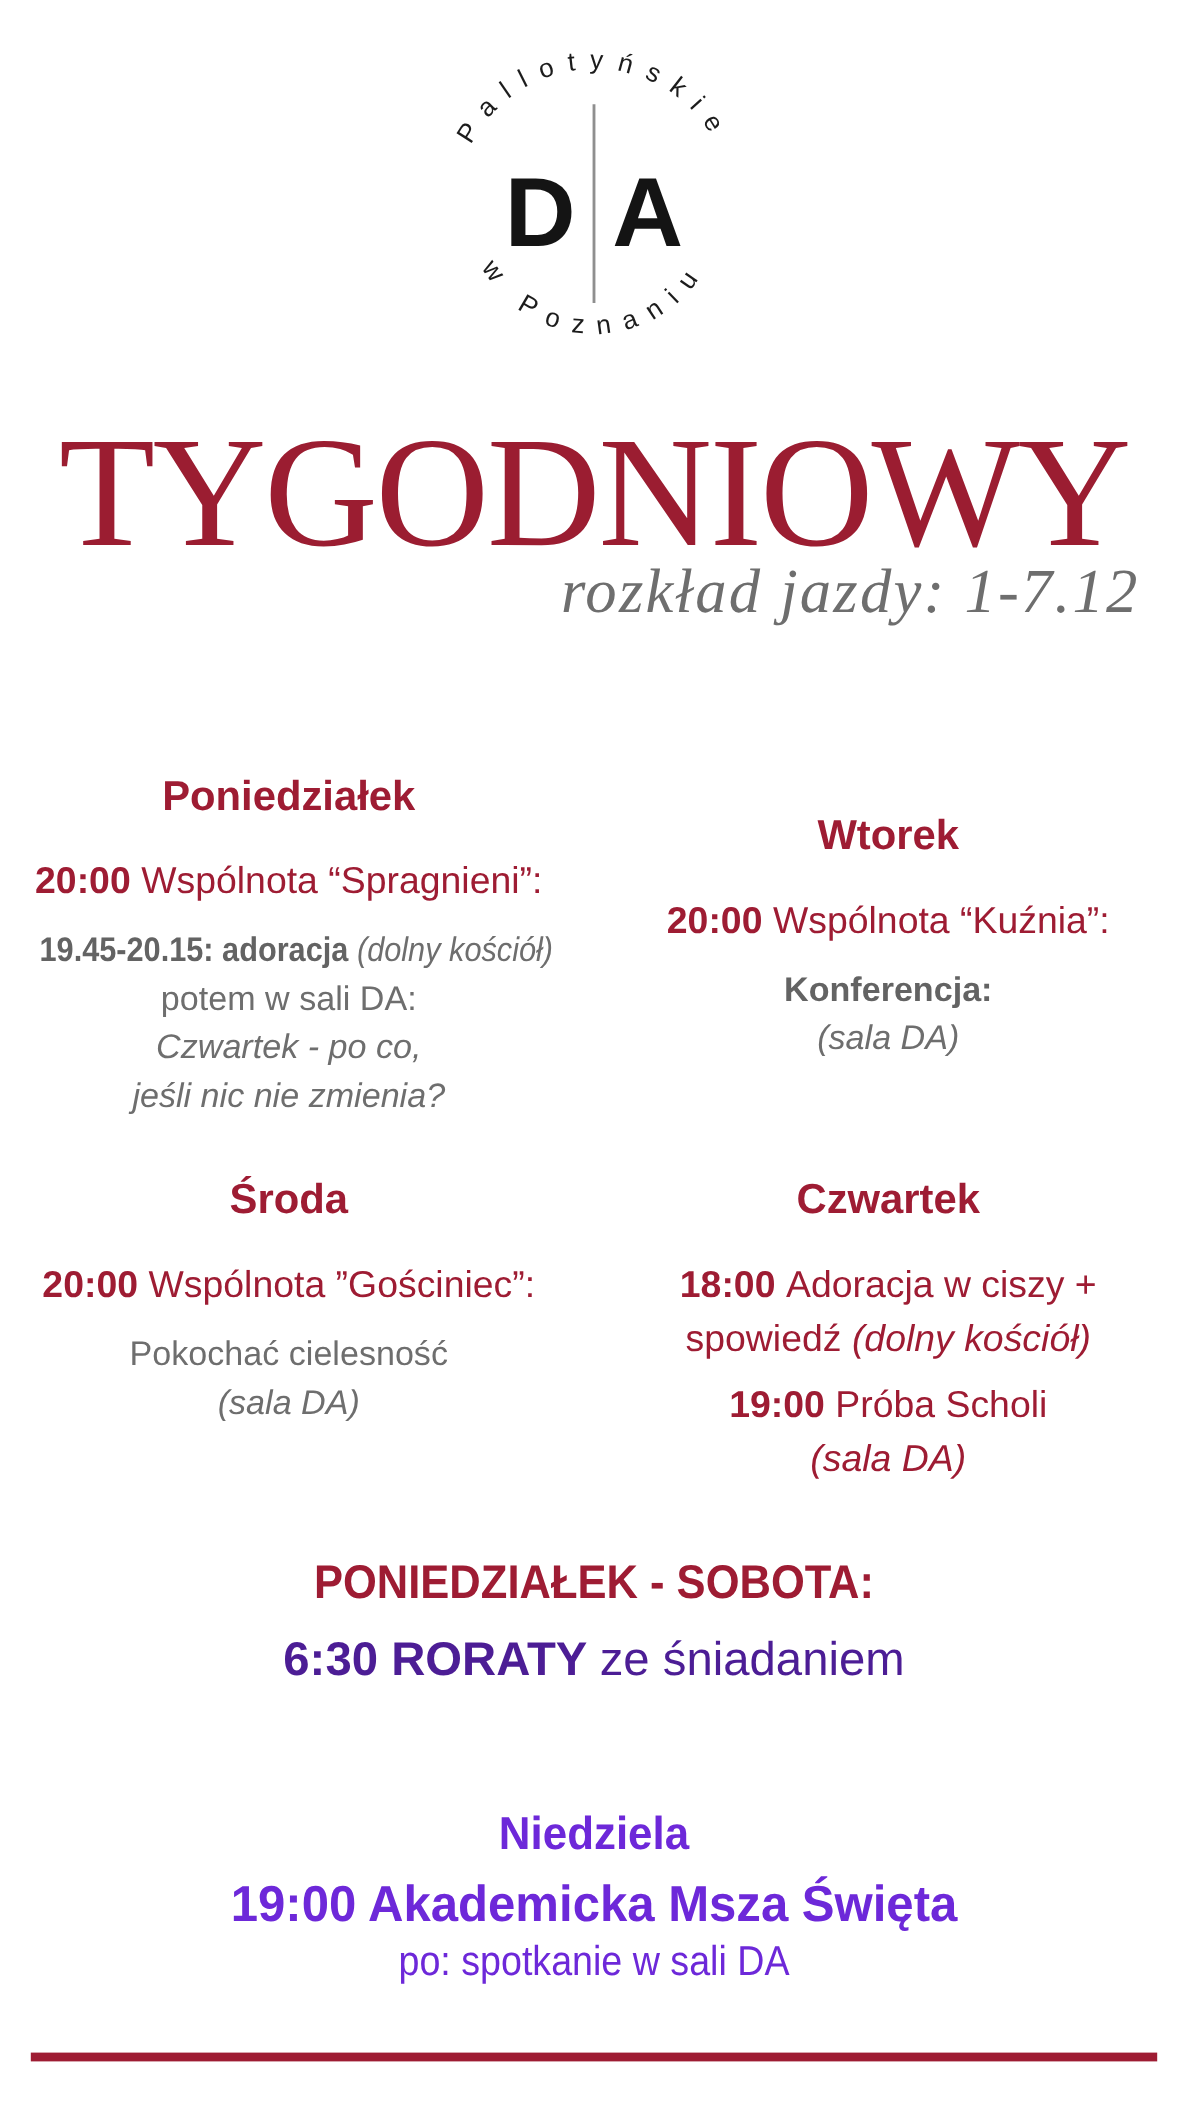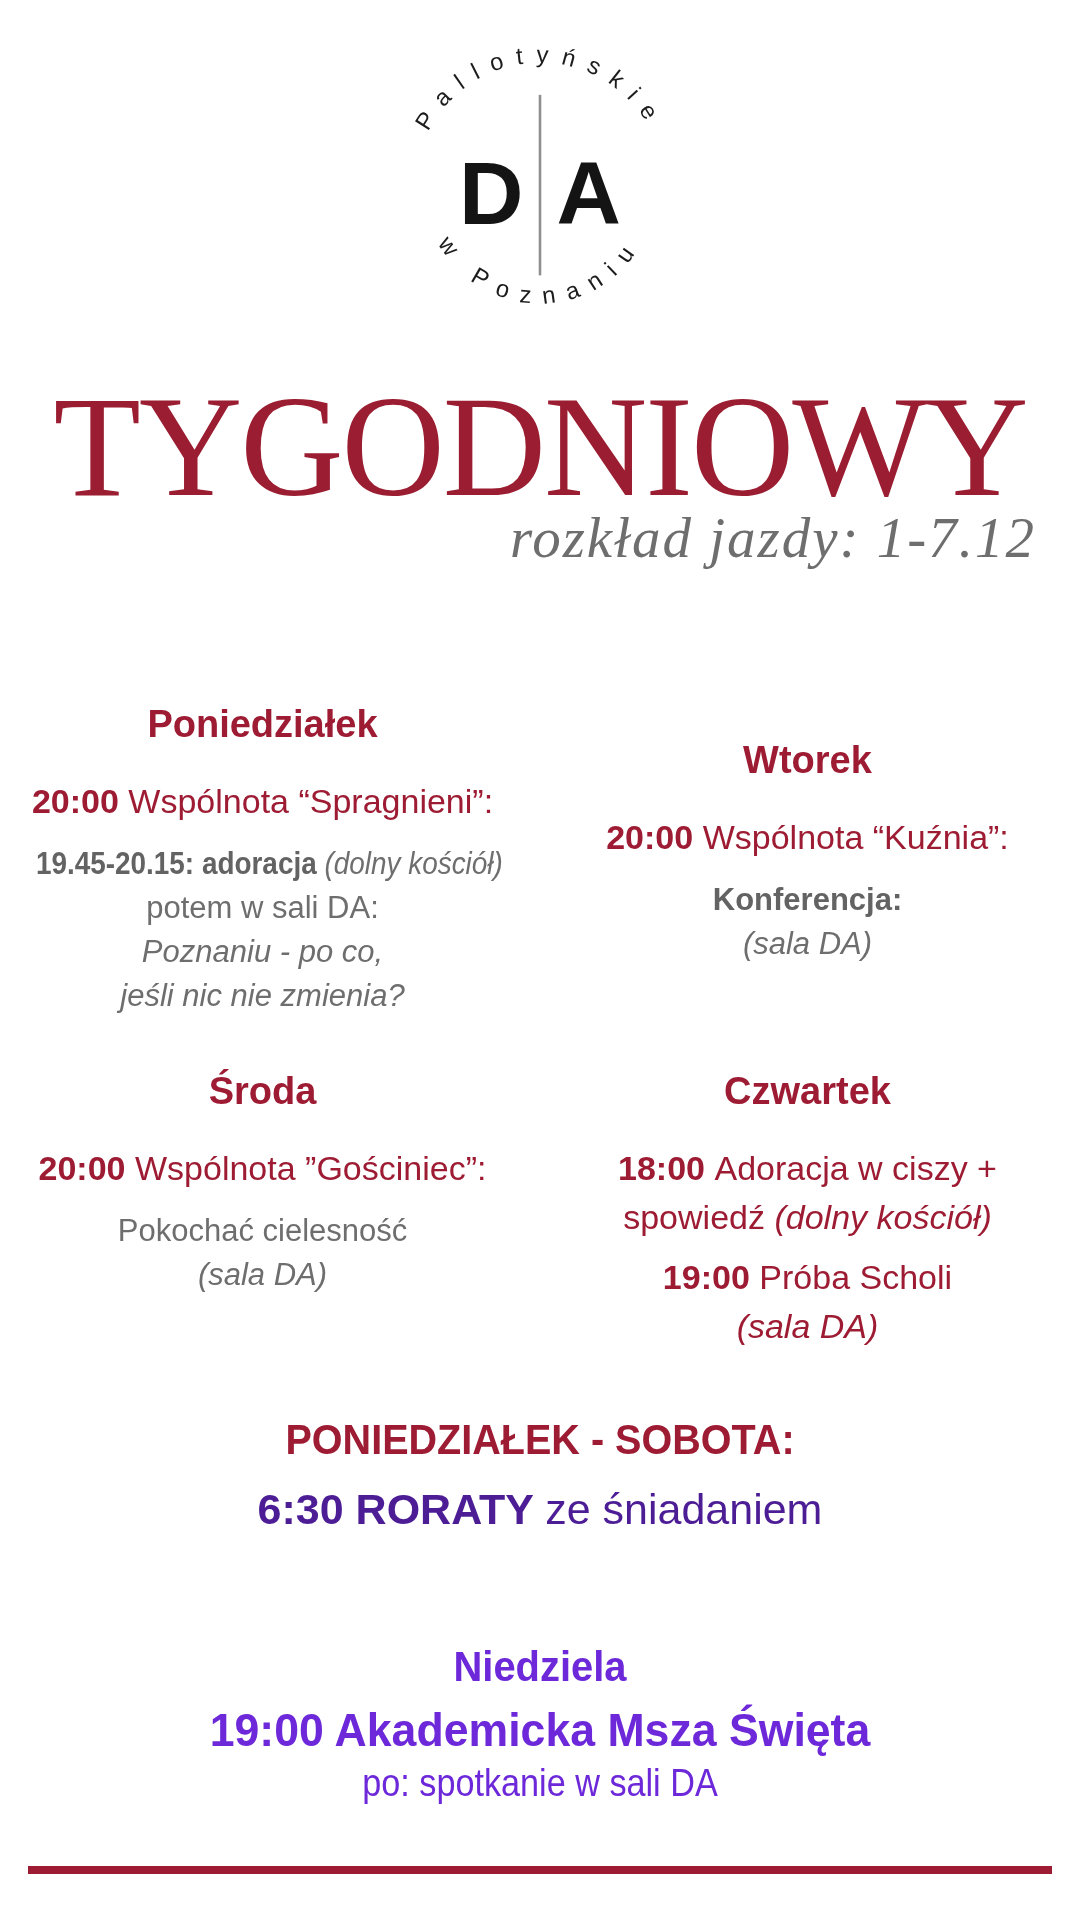--- a/index.html
+++ b/index.html
@@ -89,21 +89,21 @@
 
   <h1 class="title-main">TYGODNIOWY</h1>
   <p class="subtitle">rozkład jazdy: 1-7.12</p>
 
   <section class="cell cell-mon">
     <h2 class="day-title">Poniedziałek</h2>
     <p class="event"><span class="time">20:00</span><span>Wspólnota “Spragnieni”:</span></p>
     <div class="details">
       <p><span class="squeeze"><span class="seg-bold">19.45-20.15: adoracja</span><span class="italic">(dolny kościół)</span></span></p>
       <p>potem w sali DA:</p>
-      <p class="italic">Poznaniu - po co,</p>
+      <p class="italic">Czwartek - po co,</p>
       <p class="italic">jeśli nic nie zmienia?</p>
     </div>
   </section>
 
   <section class="cell cell-tue">
     <h2 class="day-title">Wtorek</h2>
     <p class="event"><span class="time">20:00</span><span>Wspólnota “Kuźnia”:</span></p>
     <div class="details">
       <p class="seg-bold">Konferencja:</p>
       <p class="italic">(sala DA)</p>

